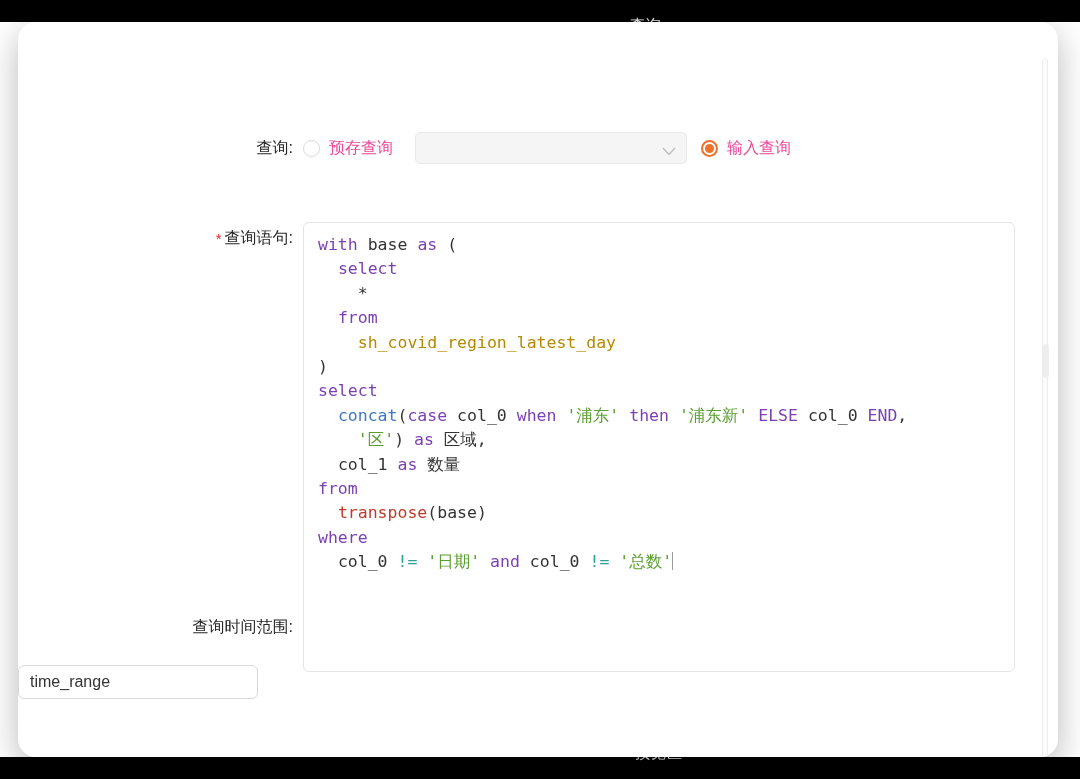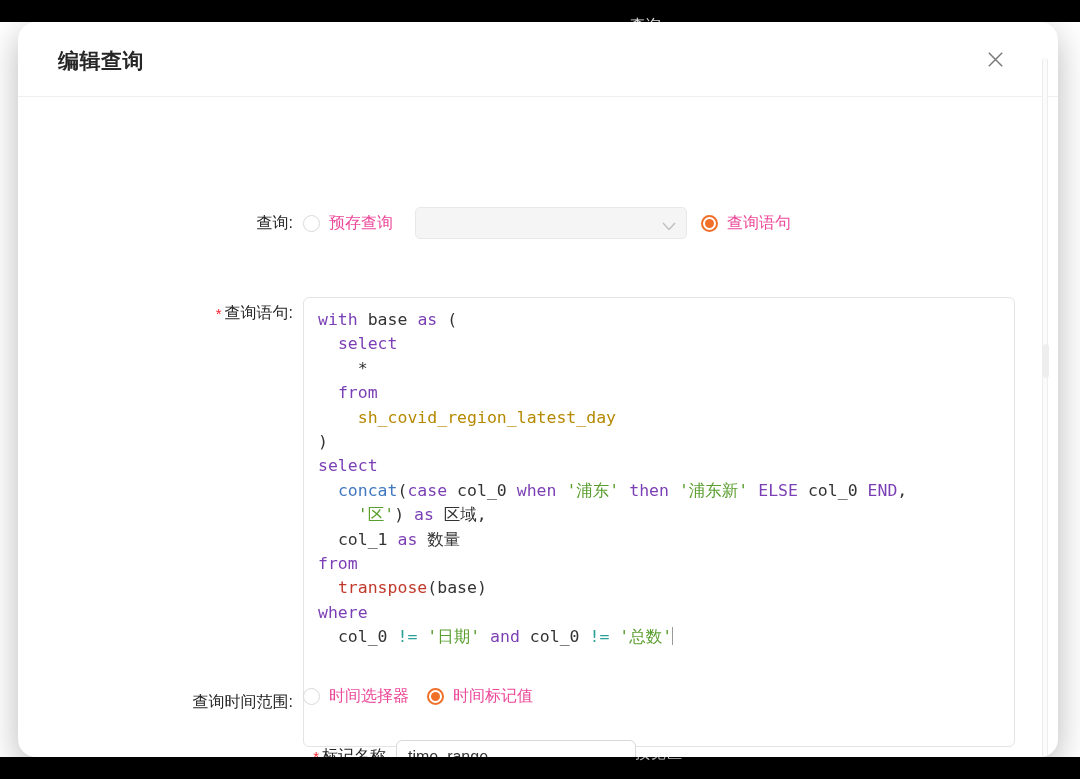--- a/index.html
+++ b/index.html
@@ -236,28 +236,20 @@
 </style>
 </head>
 <body>
 
 <div class="bg-watermark top">查询</div>
 <div class="page-white"></div>
 <div class="bg-watermark bottom">预览区</div>
 
 <div class="modal">
 
-  <div class="modal-header">
-    <div class="modal-title">编辑查询</div>
-    <div class="close-btn">
-      <svg width="17" height="17" viewBox="0 0 17 17" aria-hidden="true">
-        <path d="M1.8 1.8 L15.2 15.2 M15.2 1.8 L1.8 15.2" stroke="#7a7a7a" stroke-width="1.5" fill="none"></path>
-      </svg>
-    </div>
-  </div>
 
   <div class="modal-body">
 
     <div class="form-row" style="top:110px; width:100%;">
       <div class="form-label">查询:</div>
       <div class="form-control">
         <div class="radio-group">
           <label class="radio-item">
             <span class="radio-dot"></span>
             <span class="radio-label">预存查询</span>
@@ -265,21 +257,21 @@
           <div class="select-box">
             <span class="select-value"></span>
             <span class="select-arrow">
               <svg width="14" height="9" viewBox="0 0 14 9" aria-hidden="true">
                 <path d="M1 1 L7 7.5 L13 1" stroke="#bfbfbf" stroke-width="1.4" fill="none"></path>
               </svg>
             </span>
           </div>
           <label class="radio-item checked">
             <span class="radio-dot"></span>
-            <span class="radio-label">查询语句</span>
+            <span class="radio-label">输入查询</span>
           </label>
         </div>
       </div>
     </div>
 
     <div class="form-row" style="top:200px; width:100%;">
       <div class="form-label">
         <span class="req-star">*</span><span>查询语句:</span>
       </div>
       <div class="form-control">
@@ -297,38 +289,23 @@
 <span class="kw">from</span>
   <span class="fn2">transpose</span><span class="pl">(base)</span>
 <span class="kw">where</span>
   <span class="pl">col_0</span> <span class="op">!=</span> <span class="str">'日期'</span> <span class="kw">and</span> <span class="pl">col_0</span> <span class="op">!=</span> <span class="str">'总数'</span><span class="caret"></span></pre>
         </div>
       </div>
     </div>
 
     <div class="form-row" style="top:589px; width:100%;">
       <div class="form-label">查询时间范围:</div>
-      <div class="form-control">
-        <div class="radio-group">
-          <label class="radio-item">
-            <span class="radio-dot"></span>
-            <span class="radio-label">时间选择器</span>
-          </label>
-          <label class="radio-item checked">
-            <span class="radio-dot"></span>
-            <span class="radio-label">时间标记值</span>
-          </label>
-        </div>
-      </div>
     </div>
 
     <div class="form-row" style="top:643px; width:100%;">
-      <div class="form-label" style="width:378px;">
-        <span class="req-star">*</span><span>标记名称</span>
-      </div>
       <div class="form-control">
         <input class="text-input" type="text" value="time_range" style="">
       </div>
     </div>
 
   </div>
 
   <div class="scroll-track">
     <div class="scroll-thumb"></div>
   </div>

